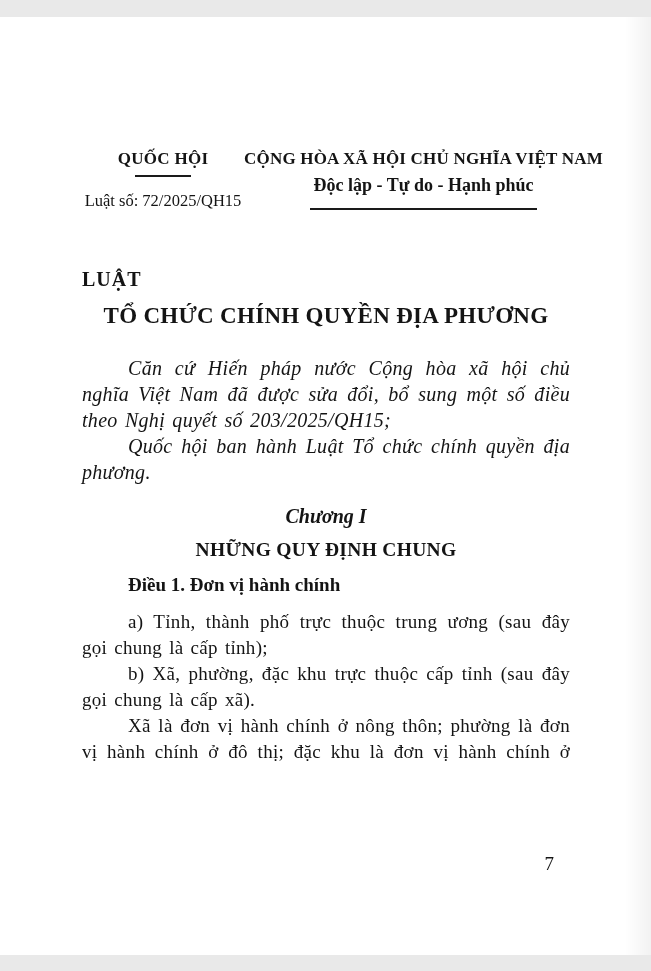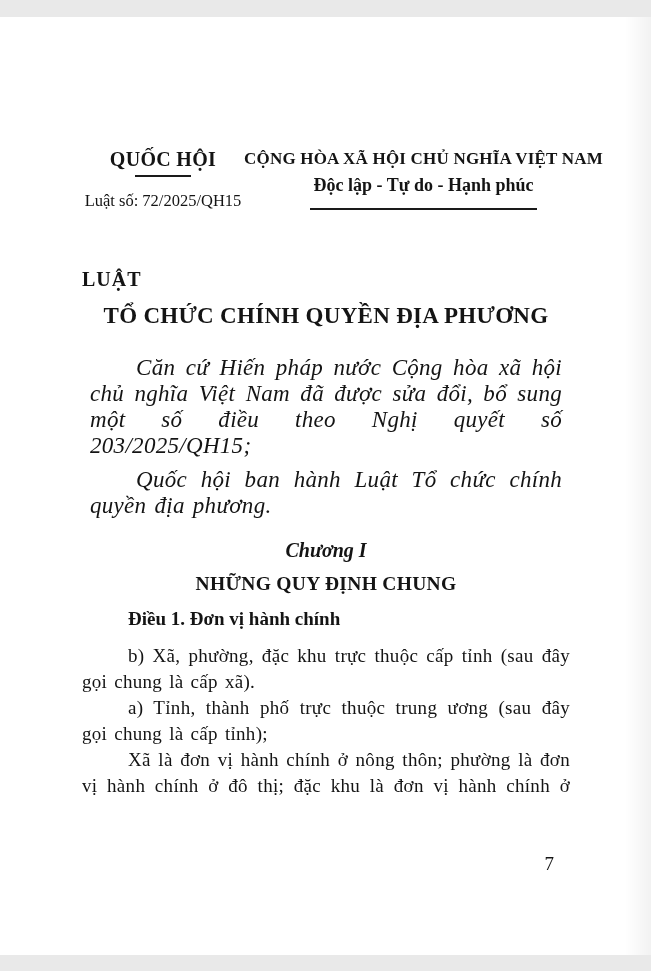--- a/index.html
+++ b/index.html
@@ -41,21 +41,21 @@
     display: flex;
     align-items: flex-start;
   }
   .header-left {
     width: 162px;
     text-align: center;
     flex: none;
   }
   .org-name {
     font-weight: bold;
-    font-size: 20px;
+    font-size: 17px;
     line-height: 22px;
     letter-spacing: 0.3px;
     white-space: nowrap;
   }
   .org-rule {
     width: 56px;
     border-top: 2px solid #1a1a1a;
     margin: 5px auto 0;
   }
   .law-number {
@@ -102,23 +102,23 @@
     line-height: 26px;
     letter-spacing: 0.3px;
     margin-top: 12px;
   }
 
   
   .preamble {
     margin-top: 26px;
   }
   .preamble p {
-    margin: 8px;
+    margin: 0;
     font-style: italic;
-    font-size: 23px;
+    font-size: 20px;
     line-height: 26px;
     text-align: justify;
     text-indent: 46px;
     letter-spacing: 0.3px;
     word-spacing: 2px;
   }
 
   
   .chapter-label {
     text-align: center;
@@ -194,22 +194,22 @@
       <p>Căn cứ Hiến pháp nước Cộng hòa xã hội chủ nghĩa Việt Nam đã được sửa đổi, bổ sung một số điều theo Nghị quyết số 203/2025/QH15;</p>
       <p>Quốc hội ban hành Luật Tổ chức chính quyền địa phương.</p>
     </div>
 
     <div class="chapter-label">Chương I</div>
     <div class="chapter-title">NHỮNG QUY ĐỊNH CHUNG</div>
 
     <div class="article-heading">Điều 1. Đơn vị hành chính</div>
 
     <div class="article-body">
+      <p>a) Tỉnh, thành phố trực thuộc trung ương (sau đây gọi chung là cấp tỉnh);</p>
       <p>b) Xã, phường, đặc khu trực thuộc cấp tỉnh (sau đây gọi chung là cấp xã).</p>
-      <p>a) Tỉnh, thành phố trực thuộc trung ương (sau đây gọi chung là cấp tỉnh);</p>
       <p class="continues">Xã là đơn vị hành chính ở nông thôn; phường là đơn vị hành chính ở đô thị; đặc khu là đơn vị hành chính ở</p>
     </div>
 
   </div>
 
   <div class="page-number">7</div>
   <div class="edge-shade"></div>
 </div>
 
 </body></html>

